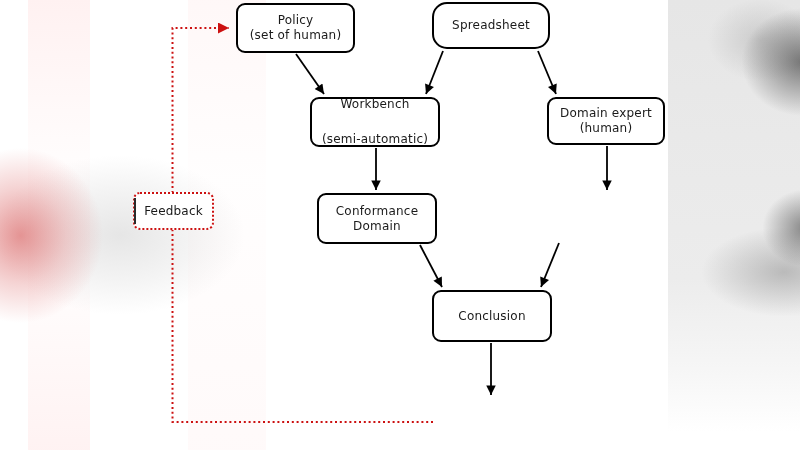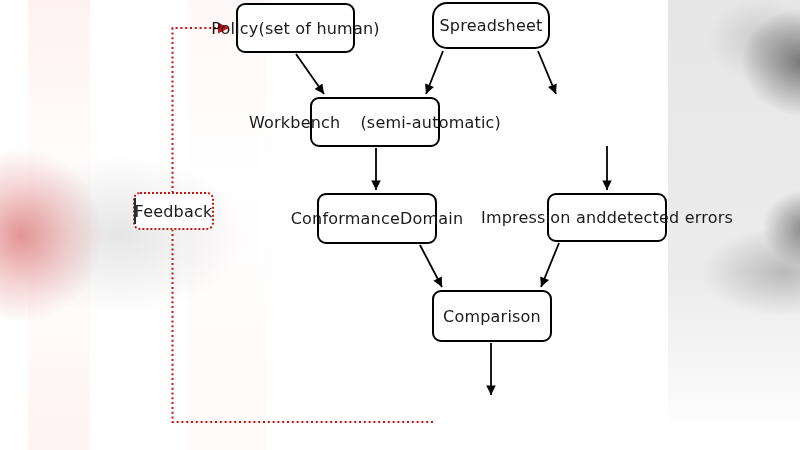--- a/index.html
+++ b/index.html
@@ -27,22 +27,22 @@
       radial-gradient(58px 52px at 104% 228px, rgba(50,50,50,.55), rgba(50,50,50,0) 74%),
       radial-gradient(115px 62px at 88% 272px, rgba(105,105,105,.38), rgba(105,105,105,0) 72%),
       linear-gradient(to bottom,#e6e6e6 0%,#eaeaea 40%,#ececec 62%,#f6f6f6 82%,#ffffff 96%);
   }
   
   svg.edges{position:absolute;left:0;top:0;z-index:2;}
   
   .node{
     position:absolute;z-index:3;box-sizing:border-box;
     background:#ffffff;border:2px solid #000;border-radius:9px;
-    display:flex;flex-direction:row;align-items:center;justify-content:center;
-    font-size:16px;line-height:15px;color:#1a1a1a;text-align:center;letter-spacing:.2px;
+    display:flex;flex-direction:column;align-items:center;justify-content:center;
+    font-size:12px;line-height:15px;color:#1a1a1a;text-align:center;letter-spacing:.2px;
   }
   .node span{display:block;white-space:nowrap;}
   .node.feedback{border:2px dotted #cc1111;border-radius:7px;}
   .n-policy{left:236px;top:3px;width:119px;height:50px;}
   .n-spreadsheet{left:432px;top:2px;width:118px;height:47px;border-radius:15px;}
   .n-workbench{left:310px;top:97px;width:130px;height:50px;gap:20px;}
   .n-domain{left:547px;top:97px;width:118px;height:48px;}
   .n-conformance{left:317px;top:193px;width:120px;height:51px;}
   .n-impression{left:547px;top:193px;width:120px;height:49px;}
   .n-comparison{left:432px;top:290px;width:120px;height:52px;}
@@ -90,33 +90,33 @@
 
   <div class="node n-spreadsheet">
     <span>Spreadsheet</span>
   </div>
 
   <div class="node n-workbench">
     <span>Workbench</span>
     <span>(semi-automatic)</span>
   </div>
 
+  <div class="node n-domain">
+    <span>Domain expert</span>
+    <span>(human)</span>
+  </div>
 
   <div class="node n-conformance">
     <span>Conformance</span>
     <span>Domain</span>
   </div>
 
-  <div class="node n-impression">
-    <span>Impression and</span>
-    <span>detected errors</span>
-  </div>
 
   <div class="node n-comparison">
-    <span>Comparison</span>
+    <span>Conclusion</span>
   </div>
 
 
   <div class="node feedback n-feedback">
     <span>Feedback</span>
   </div>
   <div class="feedback-tick"></div>
 
 </div>
 

